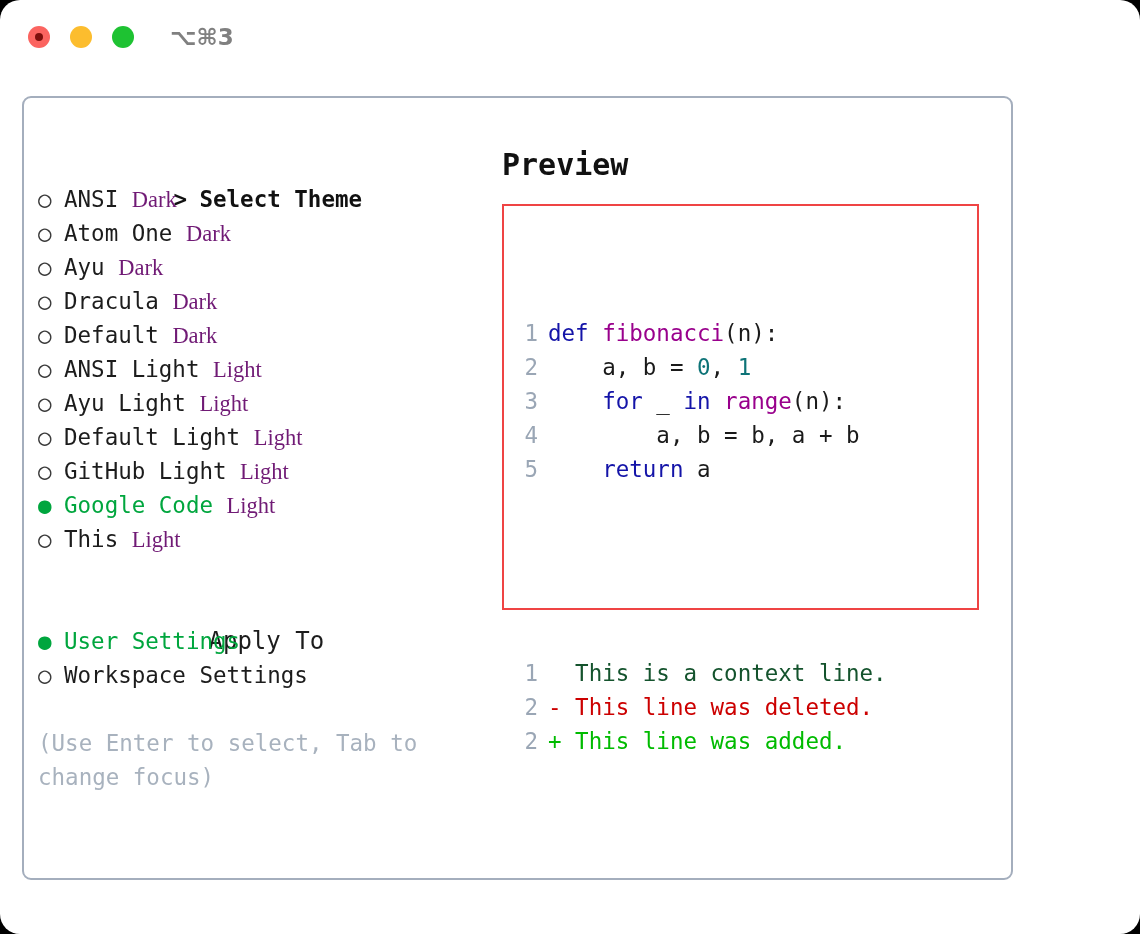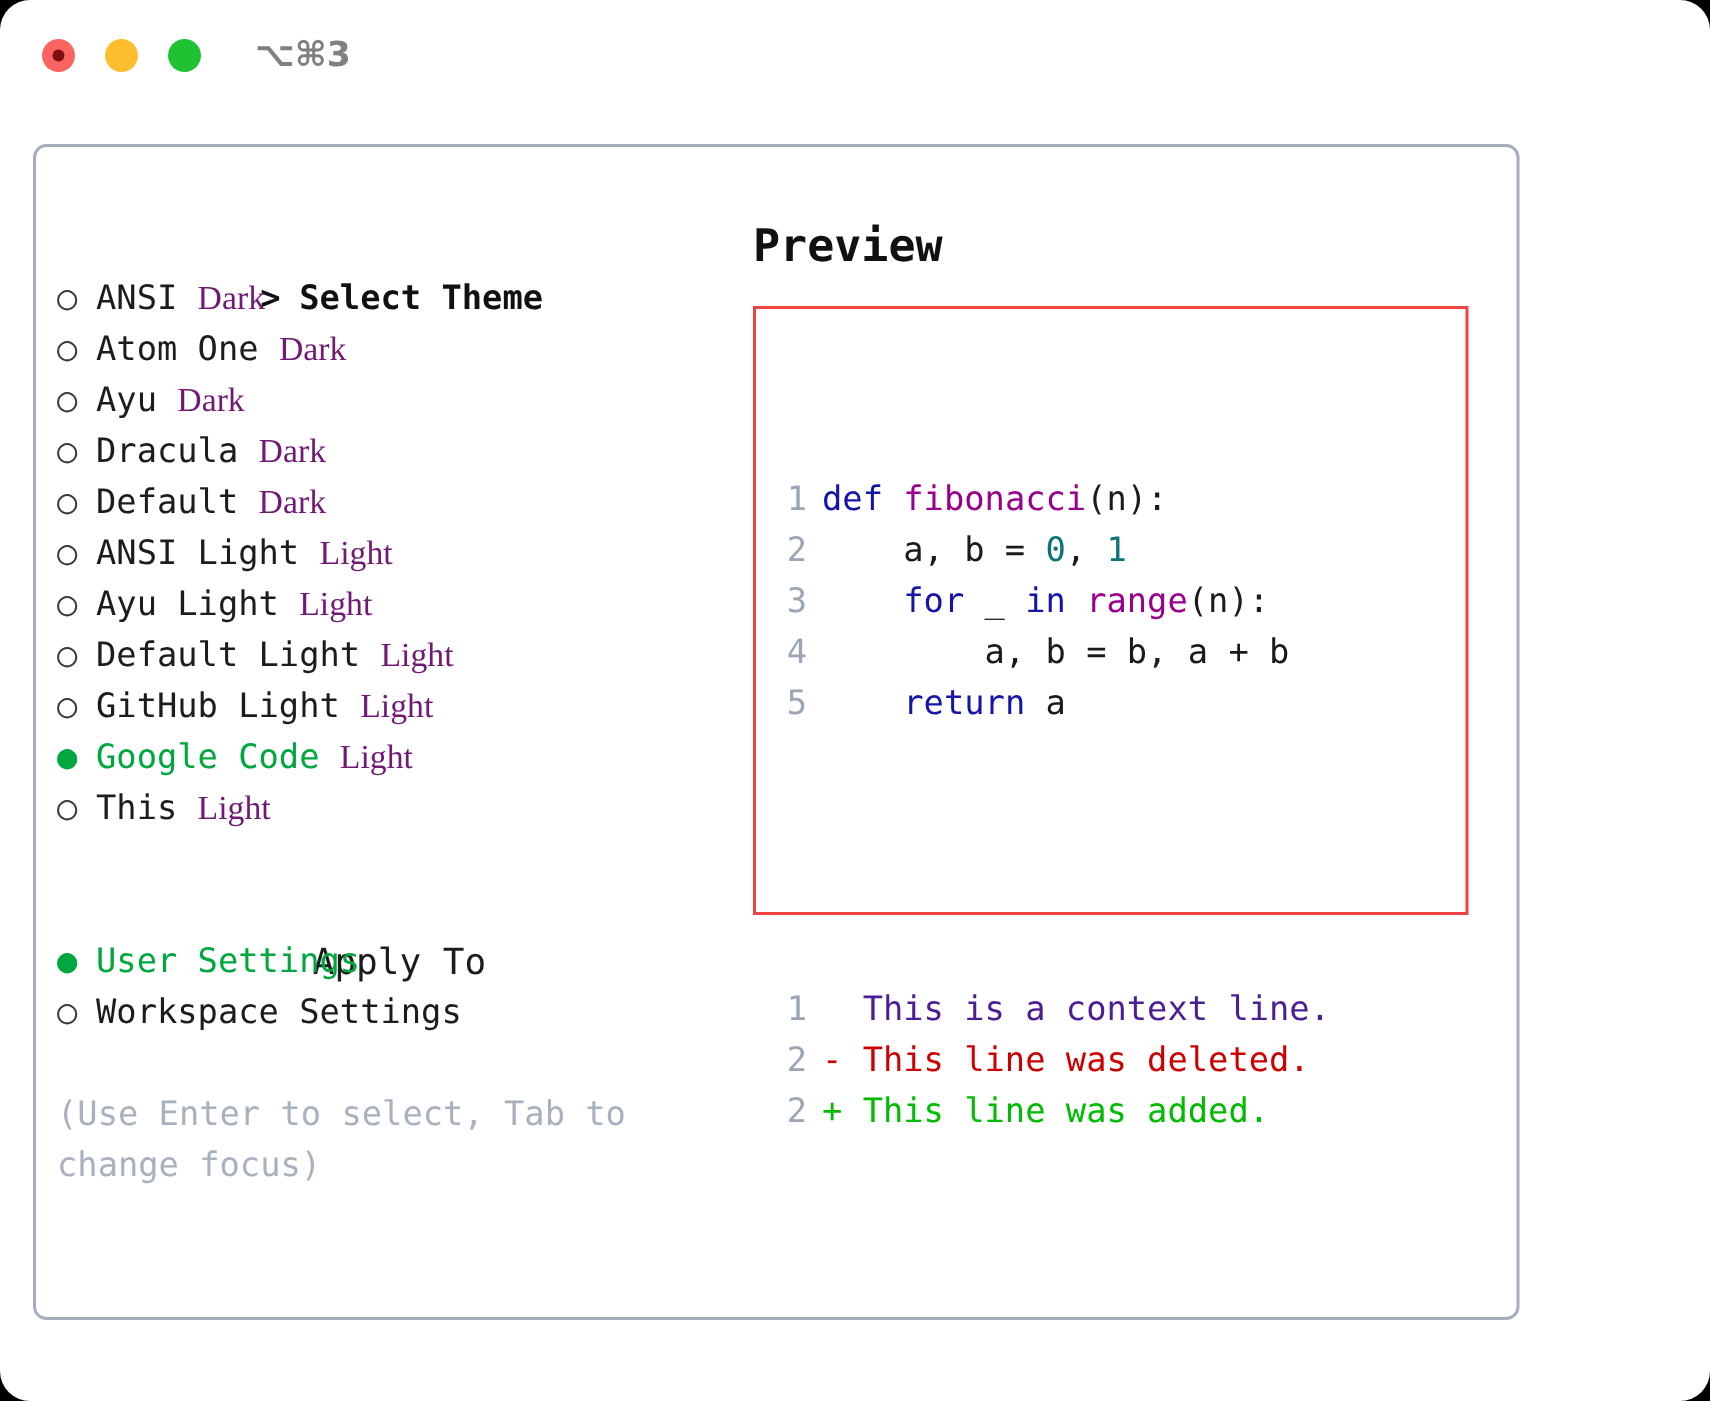--- a/index.html
+++ b/index.html
@@ -178,21 +178,21 @@
     color: #9aa6b5;
   }
   .gutter-gap { display: inline-block; width: 10px; }
 
   .tok-kw     { color: #1414a8; }
   .tok-fn     { color: #99008c; }
   .tok-plain  { color: #1a1a1a; }
   .tok-num    { color: #0d7377; }
   .tok-punct  { color: #1a1a1a; }
 
-  .diff-ctx { color: #4c1d95; }
+  .diff-ctx { color: #14532d; }
   .diff-del { color: #cc0000; }
   .diff-add { color: #00bb00; }
 
   .blank-line { height: 34px; }
 </style>
 </head>
 <body>
 
 <div class="window">
 

